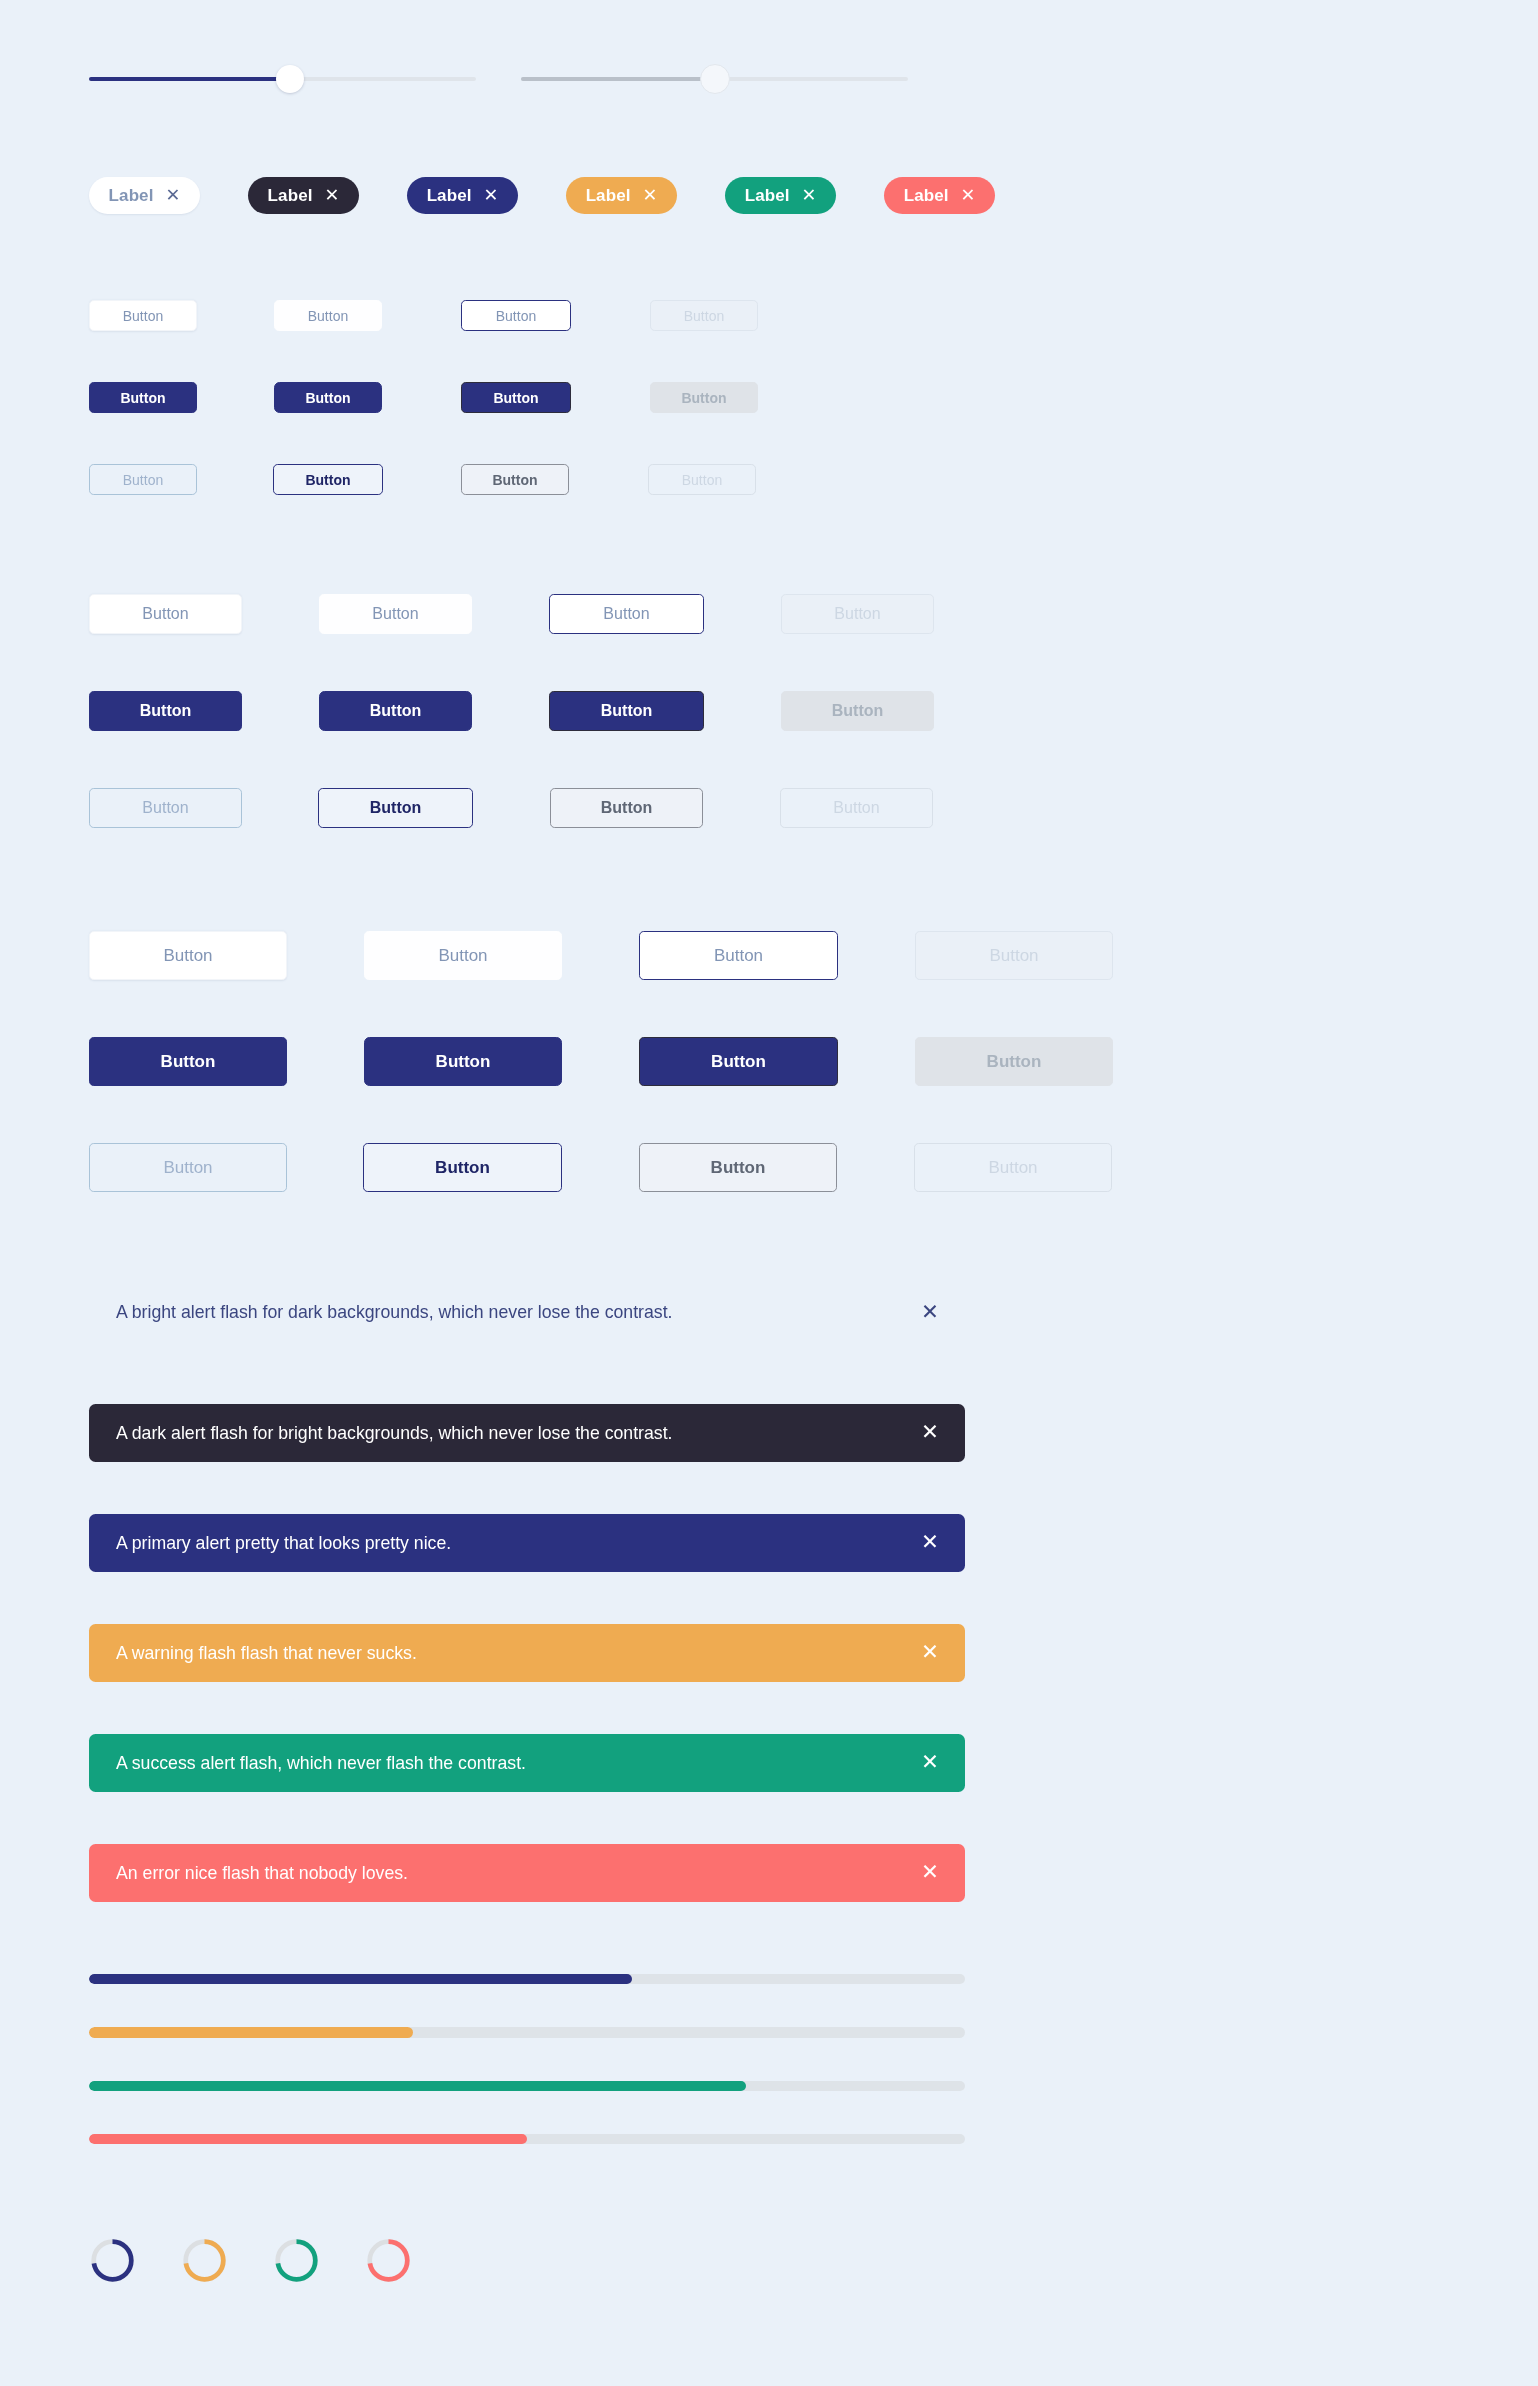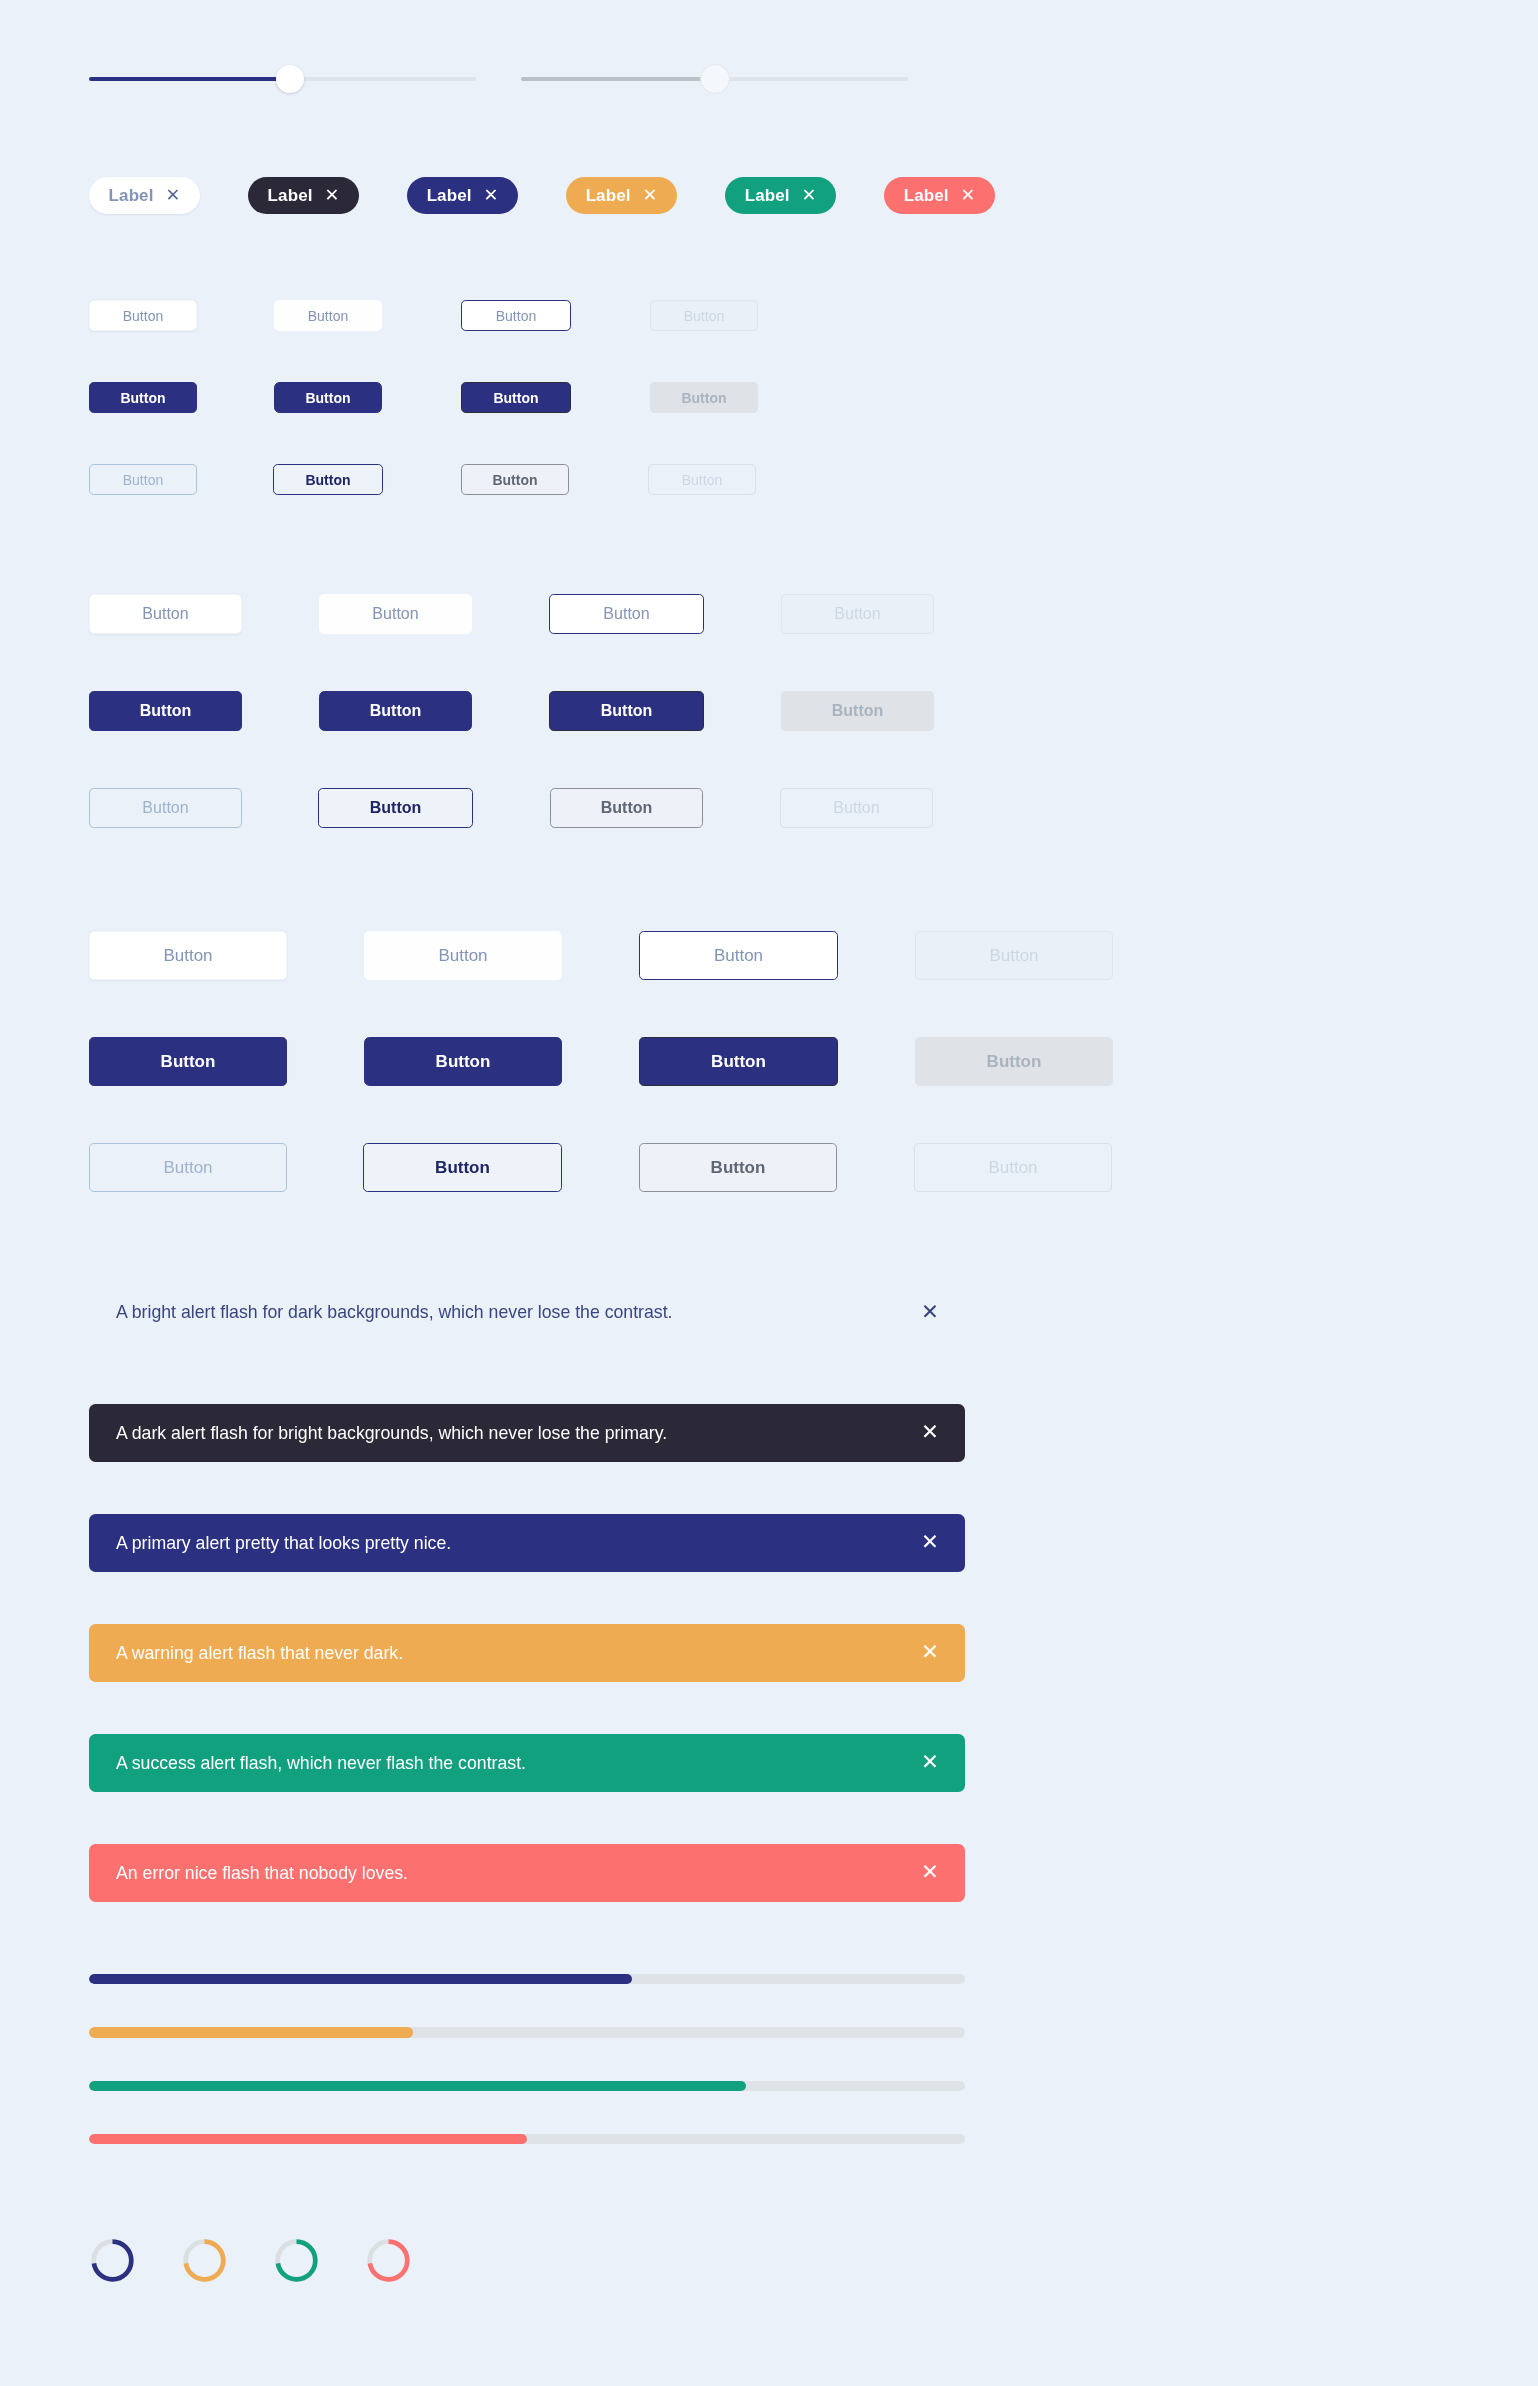--- a/index.html
+++ b/index.html
@@ -316,29 +316,29 @@
       <span class="btn v-ghost-dis" style="width:198px;margin-left:45px">Button</span>
     </div>
   </div>
 
   <div class="alerts">
     <div class="alert bright" style="margin-bottom:73px">
       <span class="alert-text">A bright alert flash for dark backgrounds, which never lose the contrast.</span>
       <span class="alert-close">✕</span>
     </div>
     <div class="alert dark">
-      <span class="alert-text">A dark alert flash for bright backgrounds, which never lose the primary.</span>
+      <span class="alert-text">A dark alert flash for bright backgrounds, which never lose the contrast.</span>
       <span class="alert-close">✕</span>
     </div>
     <div class="alert primary">
       <span class="alert-text">A primary alert pretty that looks pretty nice.</span>
       <span class="alert-close">✕</span>
     </div>
     <div class="alert warning">
-      <span class="alert-text">A warning alert flash that never dark.</span>
+      <span class="alert-text">A warning flash flash that never sucks.</span>
       <span class="alert-close">✕</span>
     </div>
     <div class="alert success">
       <span class="alert-text">A success alert flash, which never flash the contrast.</span>
       <span class="alert-close">✕</span>
     </div>
     <div class="alert error">
       <span class="alert-text">An error nice flash that nobody loves.</span>
       <span class="alert-close">✕</span>
     </div>

